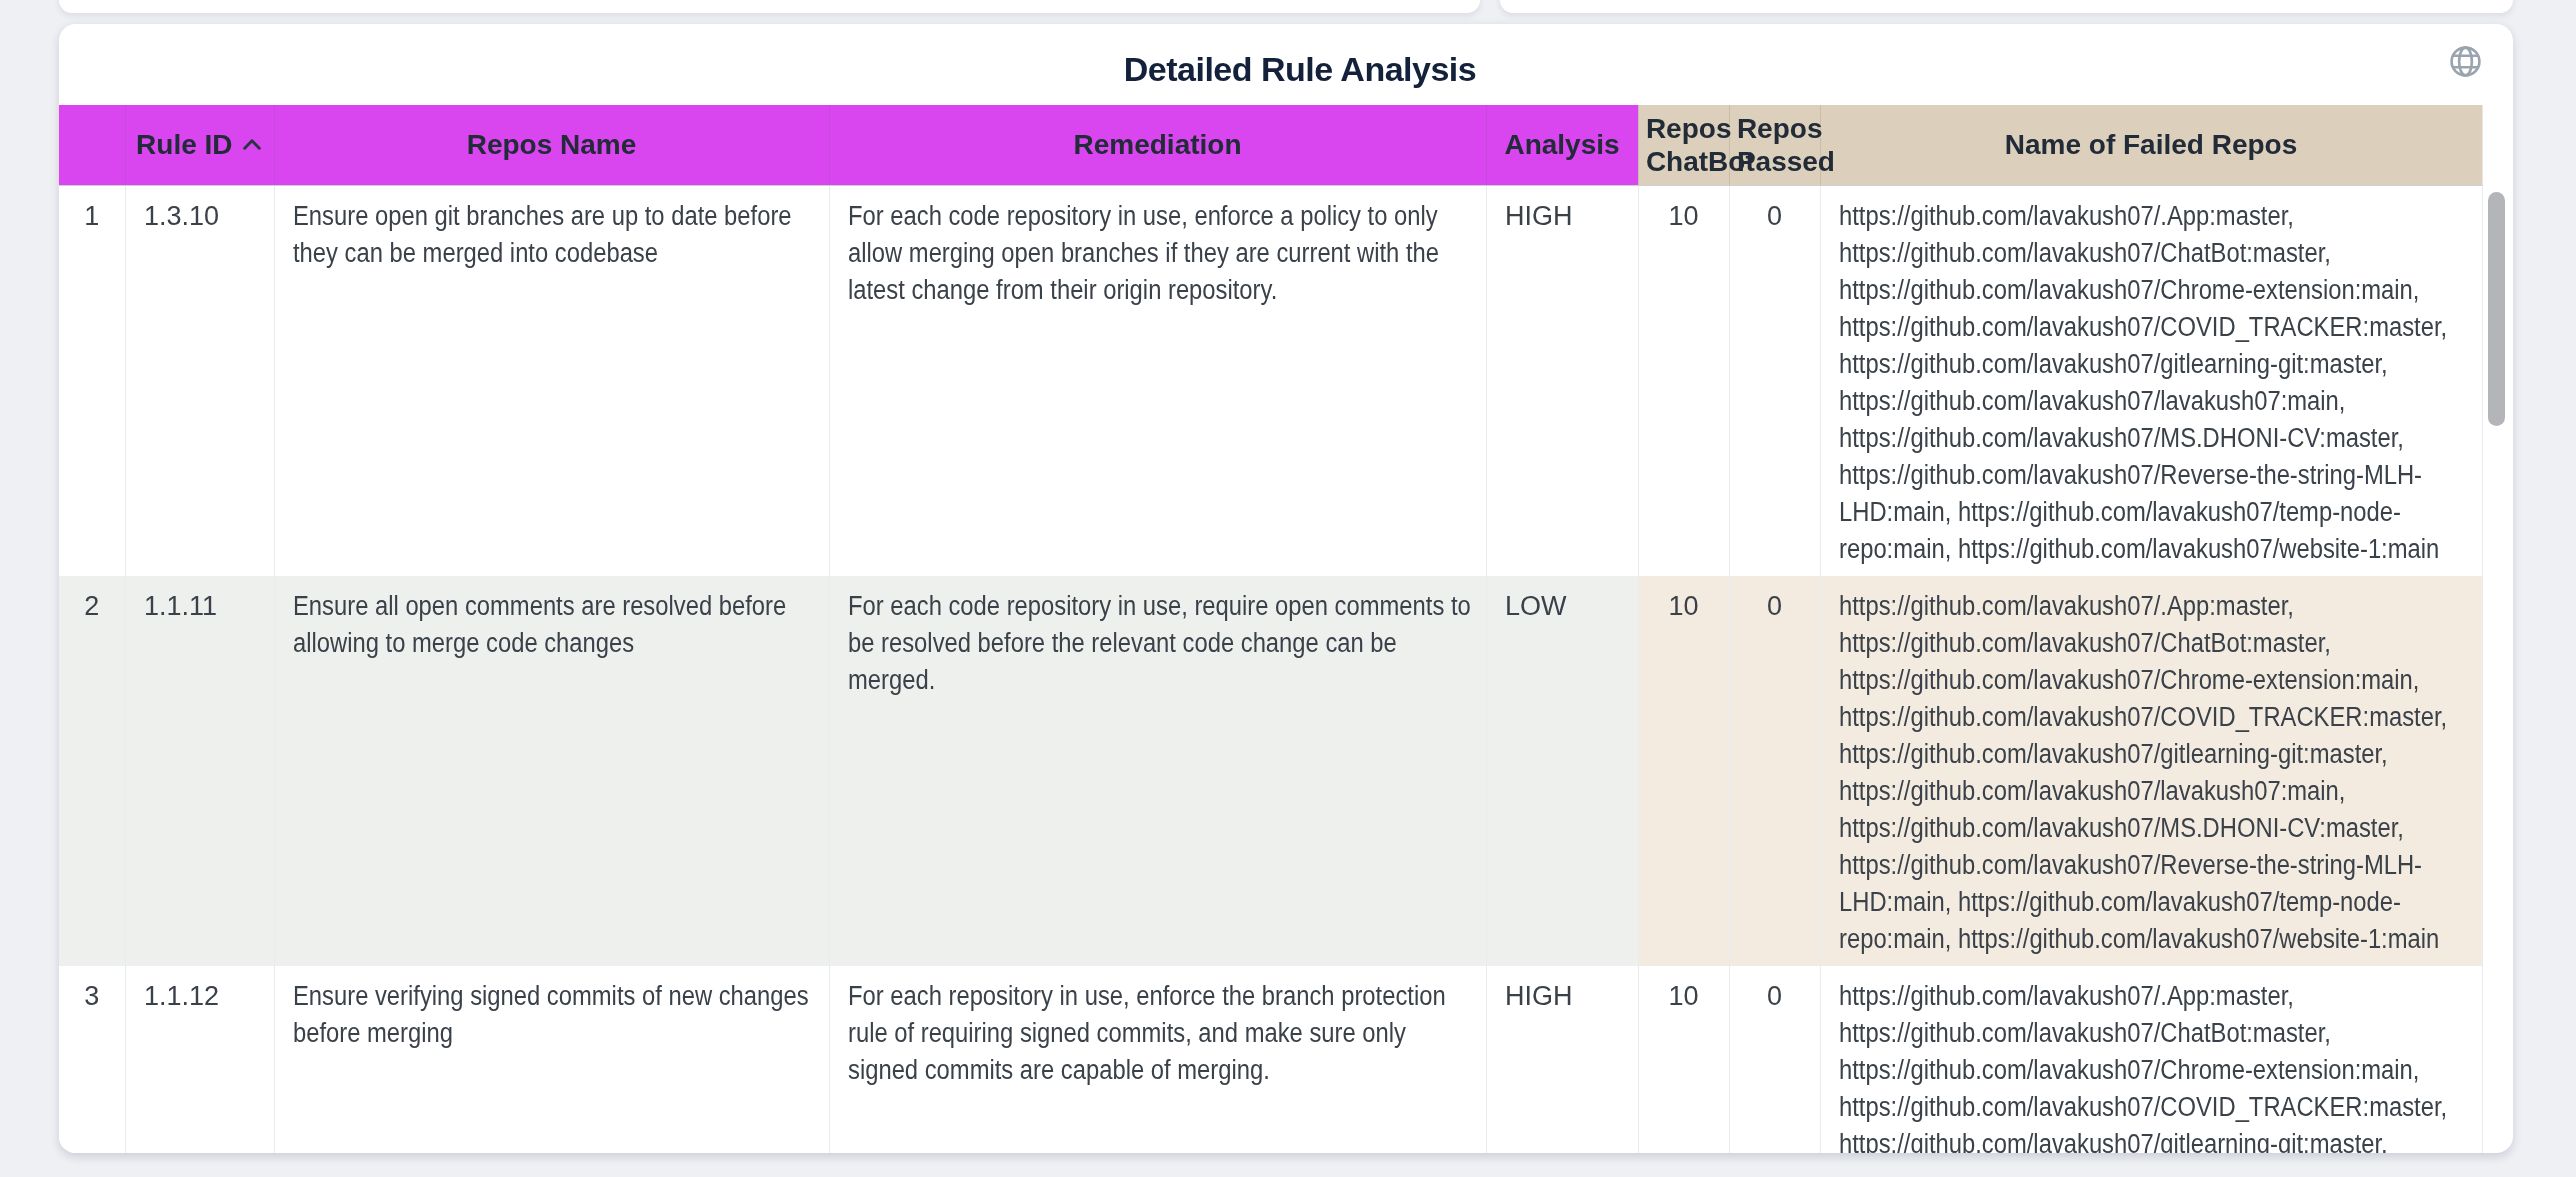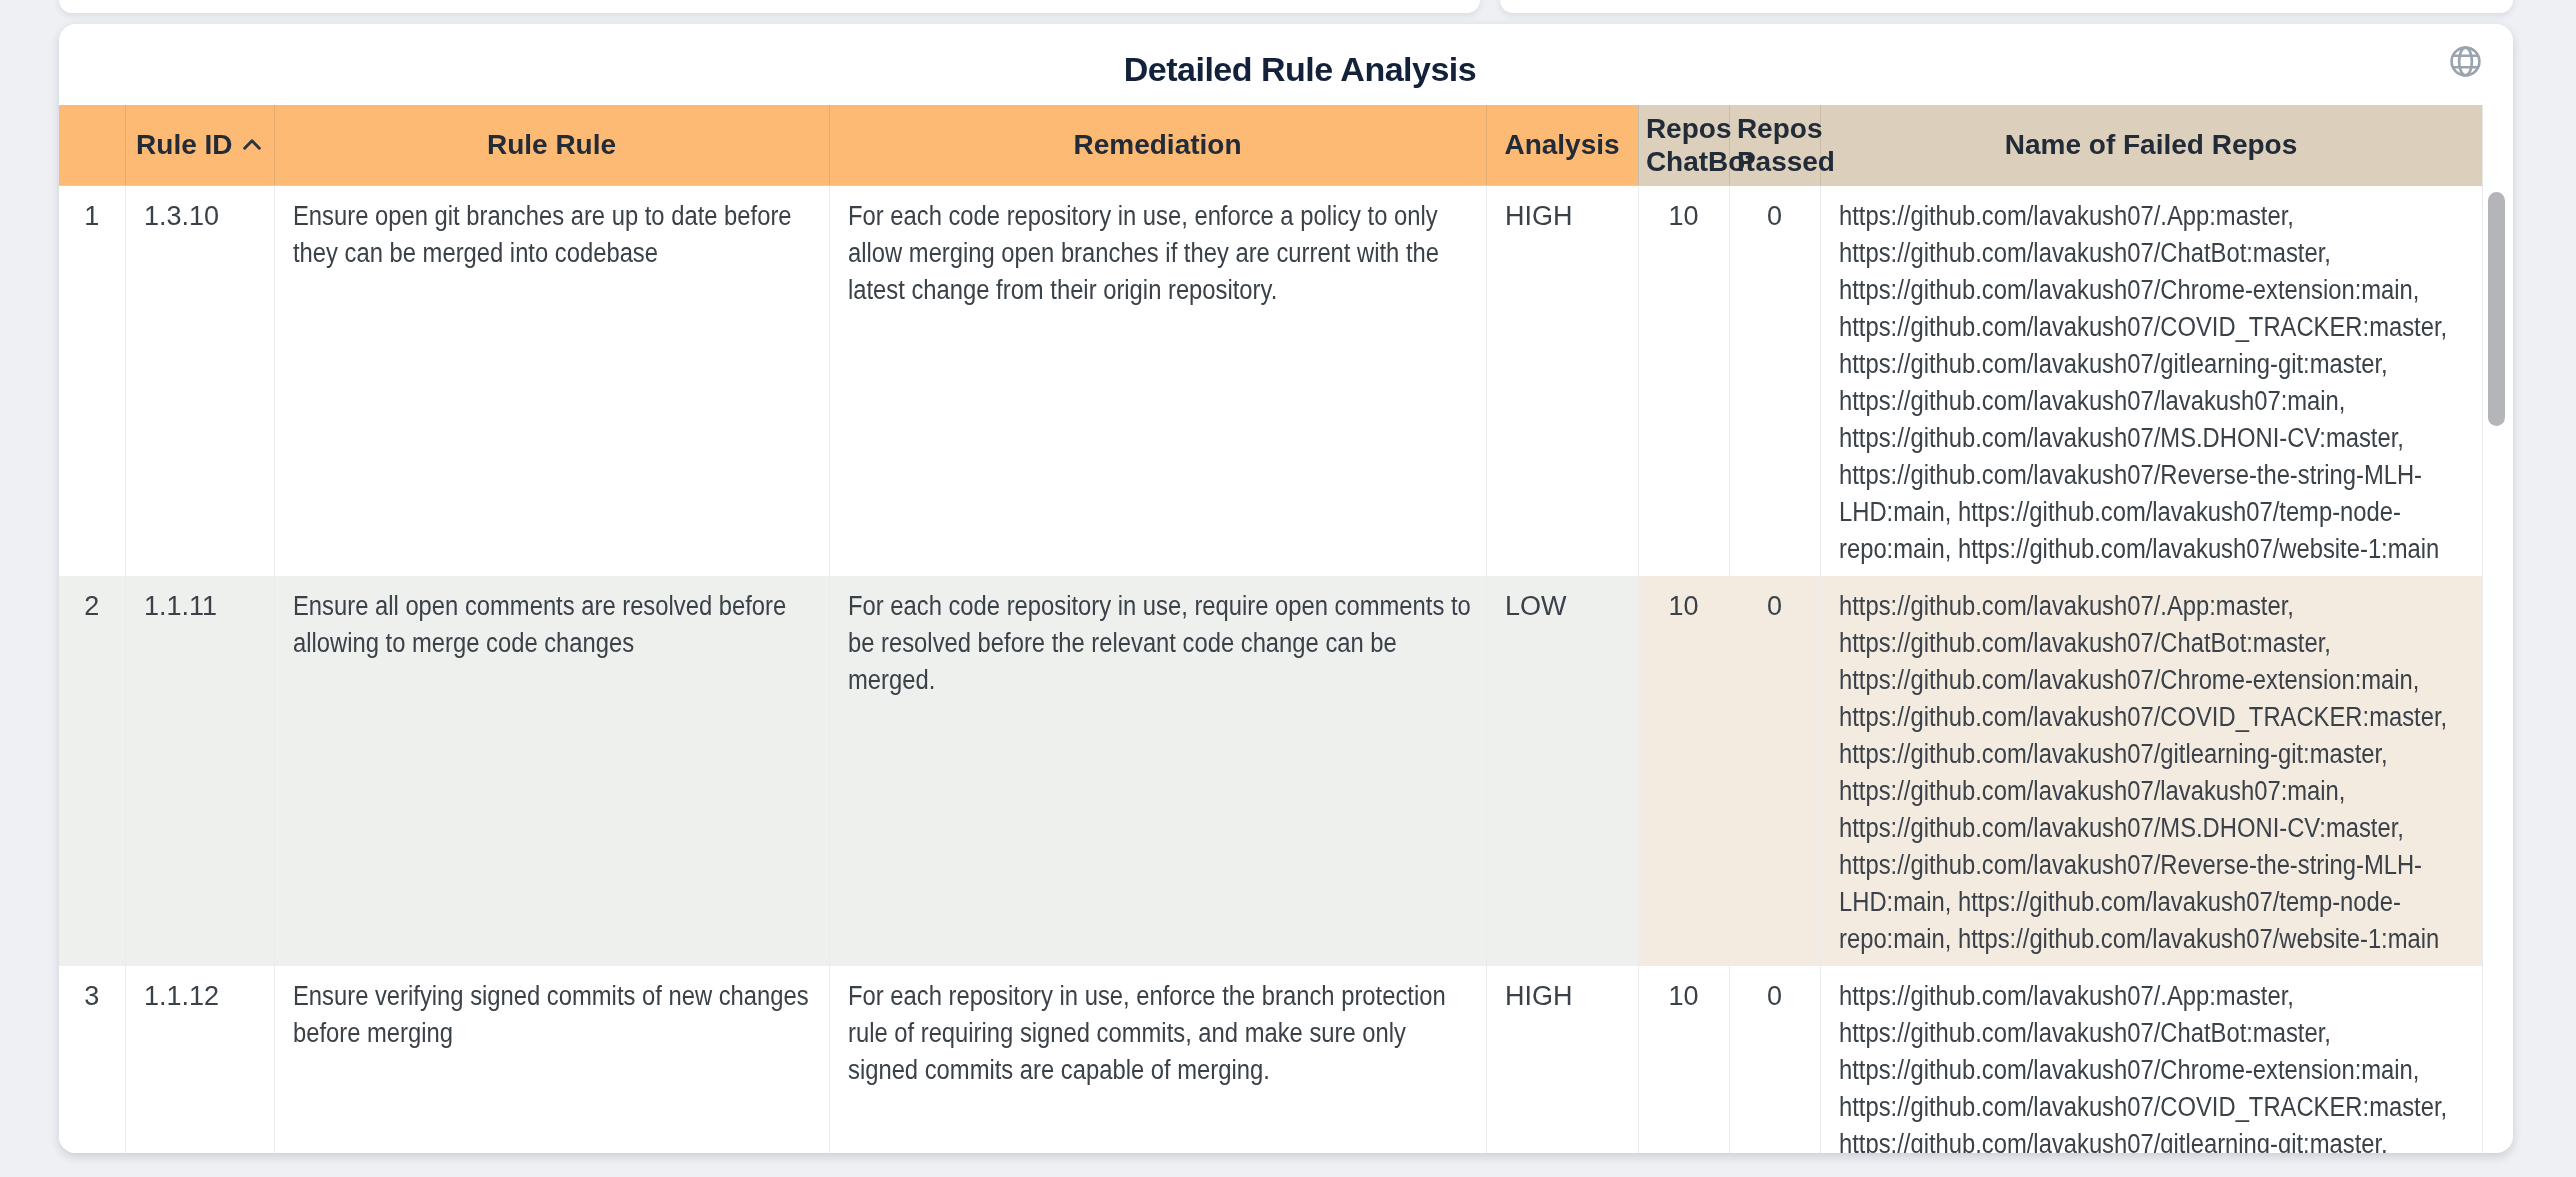--- a/index.html
+++ b/index.html
@@ -40,21 +40,21 @@
   col.c-index { width: 66px; }
   col.c-ruleid { width: 149px; }
   col.c-rulename { width: 555px; }
   col.c-remediation { width: 657px; }
   col.c-severity { width: 152px; }
   col.c-failed { width: 91px; }
   col.c-passed { width: 91px; }
   col.c-list { width: 662px; }
 
   th {
-    height: 80px; background: #fdba74; vertical-align: middle;
+    height: 80px; background: #d946ef; vertical-align: middle;
     font-size: 28px; font-weight: 700; color: #222b38;
     border-right: 1.9px solid rgba(90,100,115,0.16);
     border-bottom: 1.9px solid #ccd1d7;
     padding: 0 7.4px; text-align: center; line-height: 33px;
   }
   th.warm { background: #dcd0bc; border-right-color: rgba(120,105,80,0.18); }
   th:last-child { border-right: 1.9px solid rgba(90,100,115,0.16); }
   .sort-wrap { display: inline-flex; align-items: center; gap: 8.3px; cursor: pointer; }
   .sort-wrap svg { display: block; }
 
@@ -115,21 +115,21 @@
       <tr>
         <th></th>
         <th>
           <span class="sort-wrap">
             <span>Rule ID</span>
             <svg width="22" height="15" viewBox="0 0 24 16" fill="none" stroke="#2a3442" stroke-width="3.2" stroke-linecap="round" stroke-linejoin="round">
               <polyline points="4,12 12,4 20,12"></polyline>
             </svg>
           </span>
         </th>
-        <th>Rule Rule</th>
+        <th>Repos Name</th>
         <th>Remediation</th>
         <th>Analysis</th>
         <th class="warm">Repos ChatBot</th>
         <th class="warm">Repos Passed</th>
         <th class="warm">Name of Failed Repos</th>
       </tr>
     </thead>
     <tbody>
   <tr>
     <td class="center">1</td>

